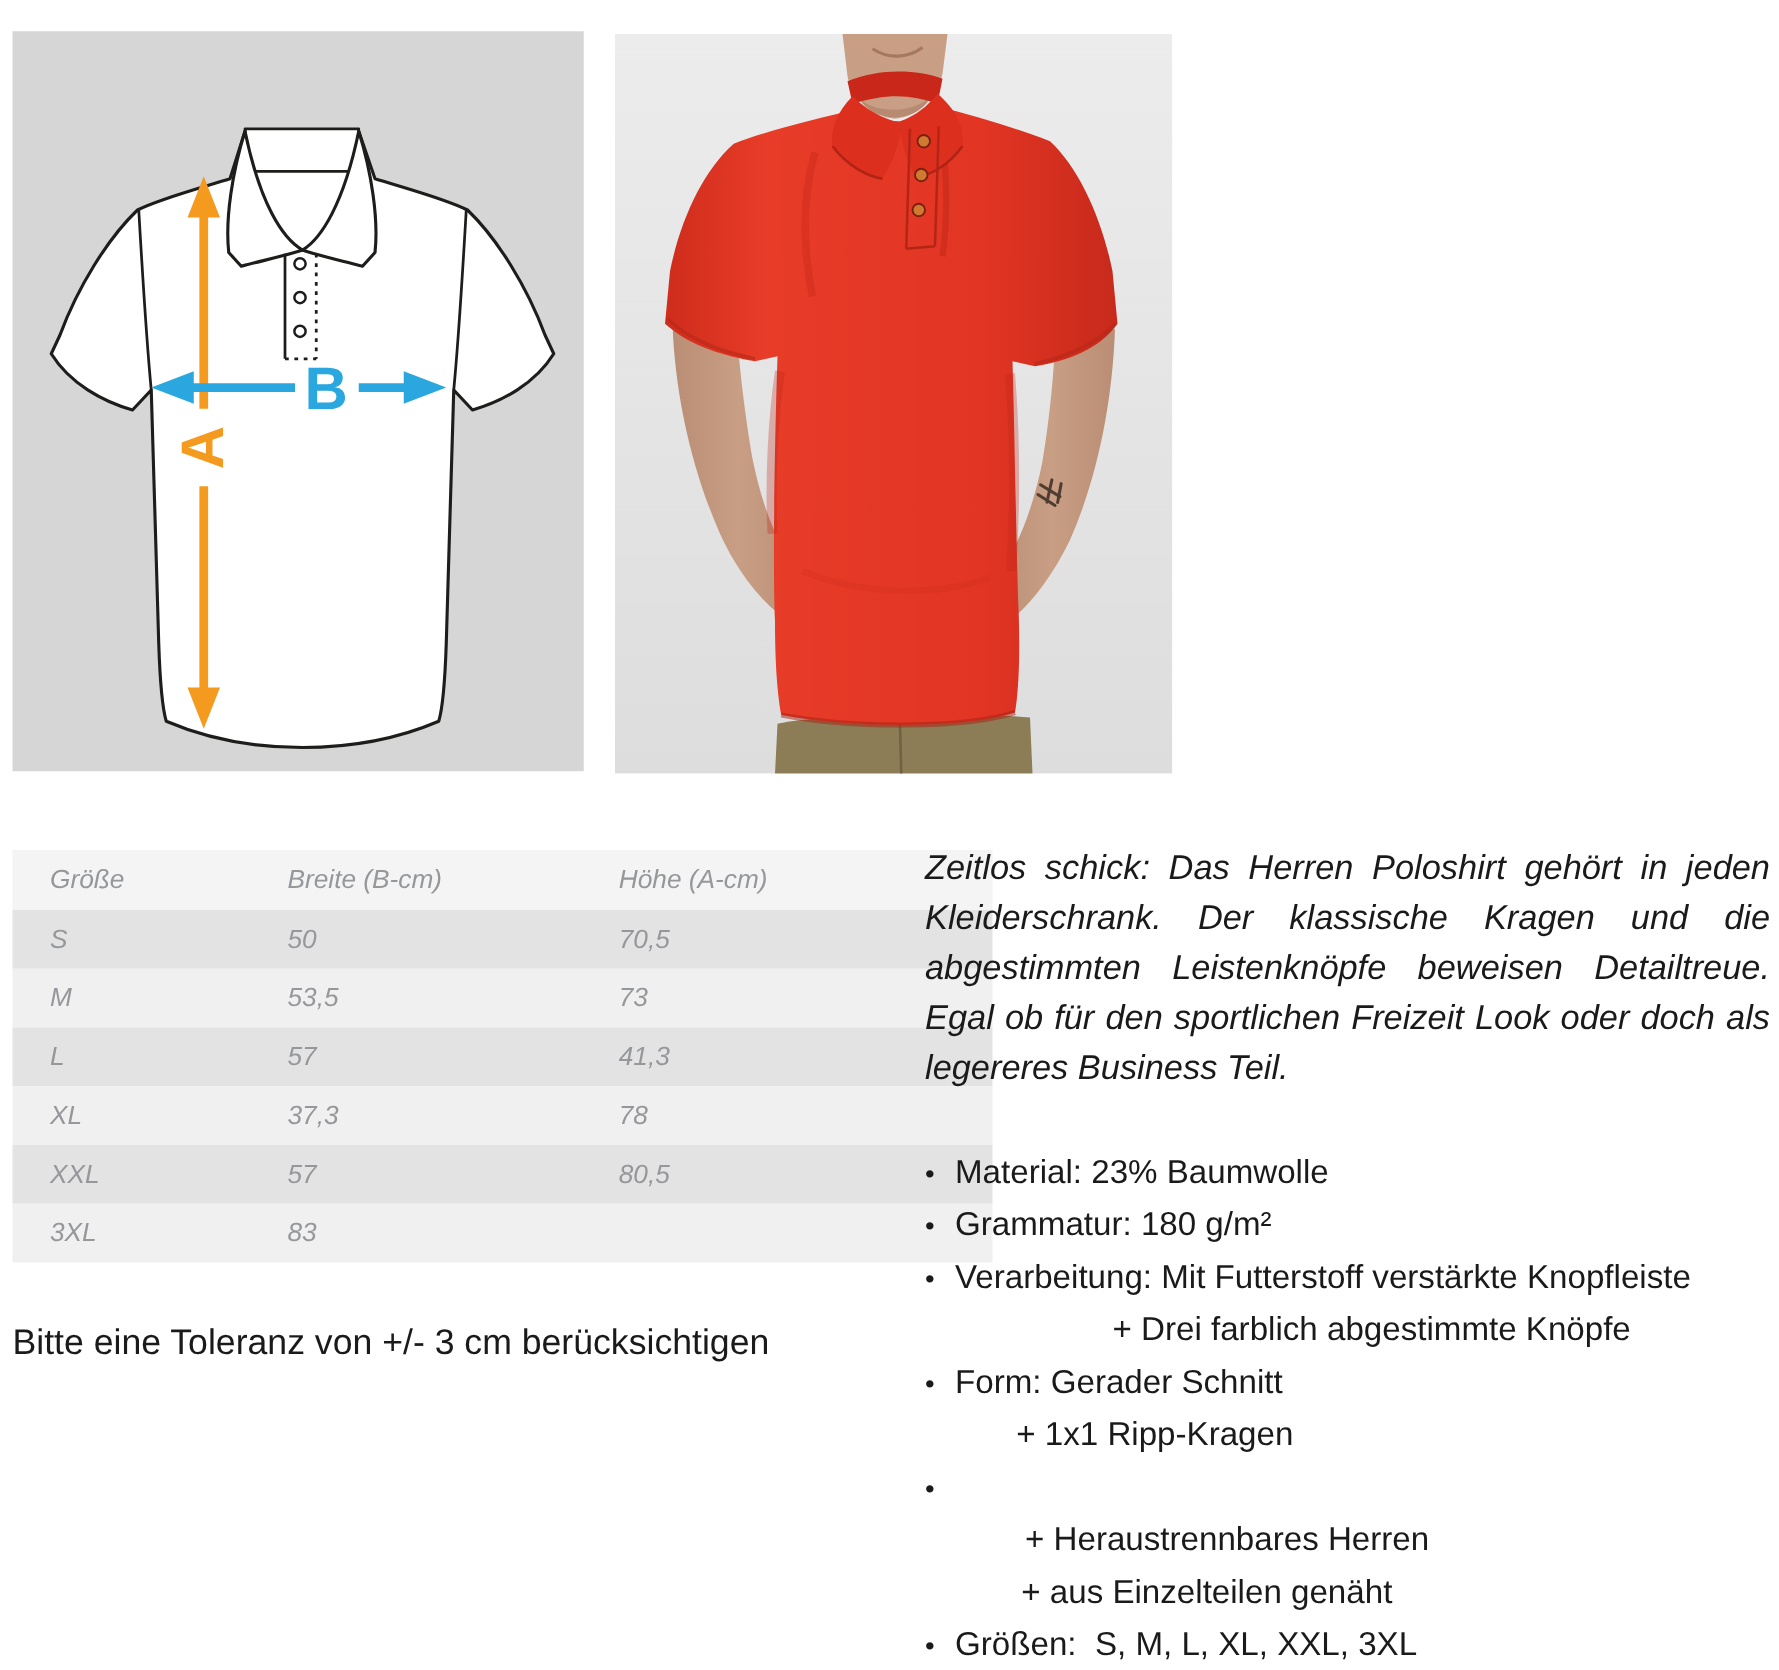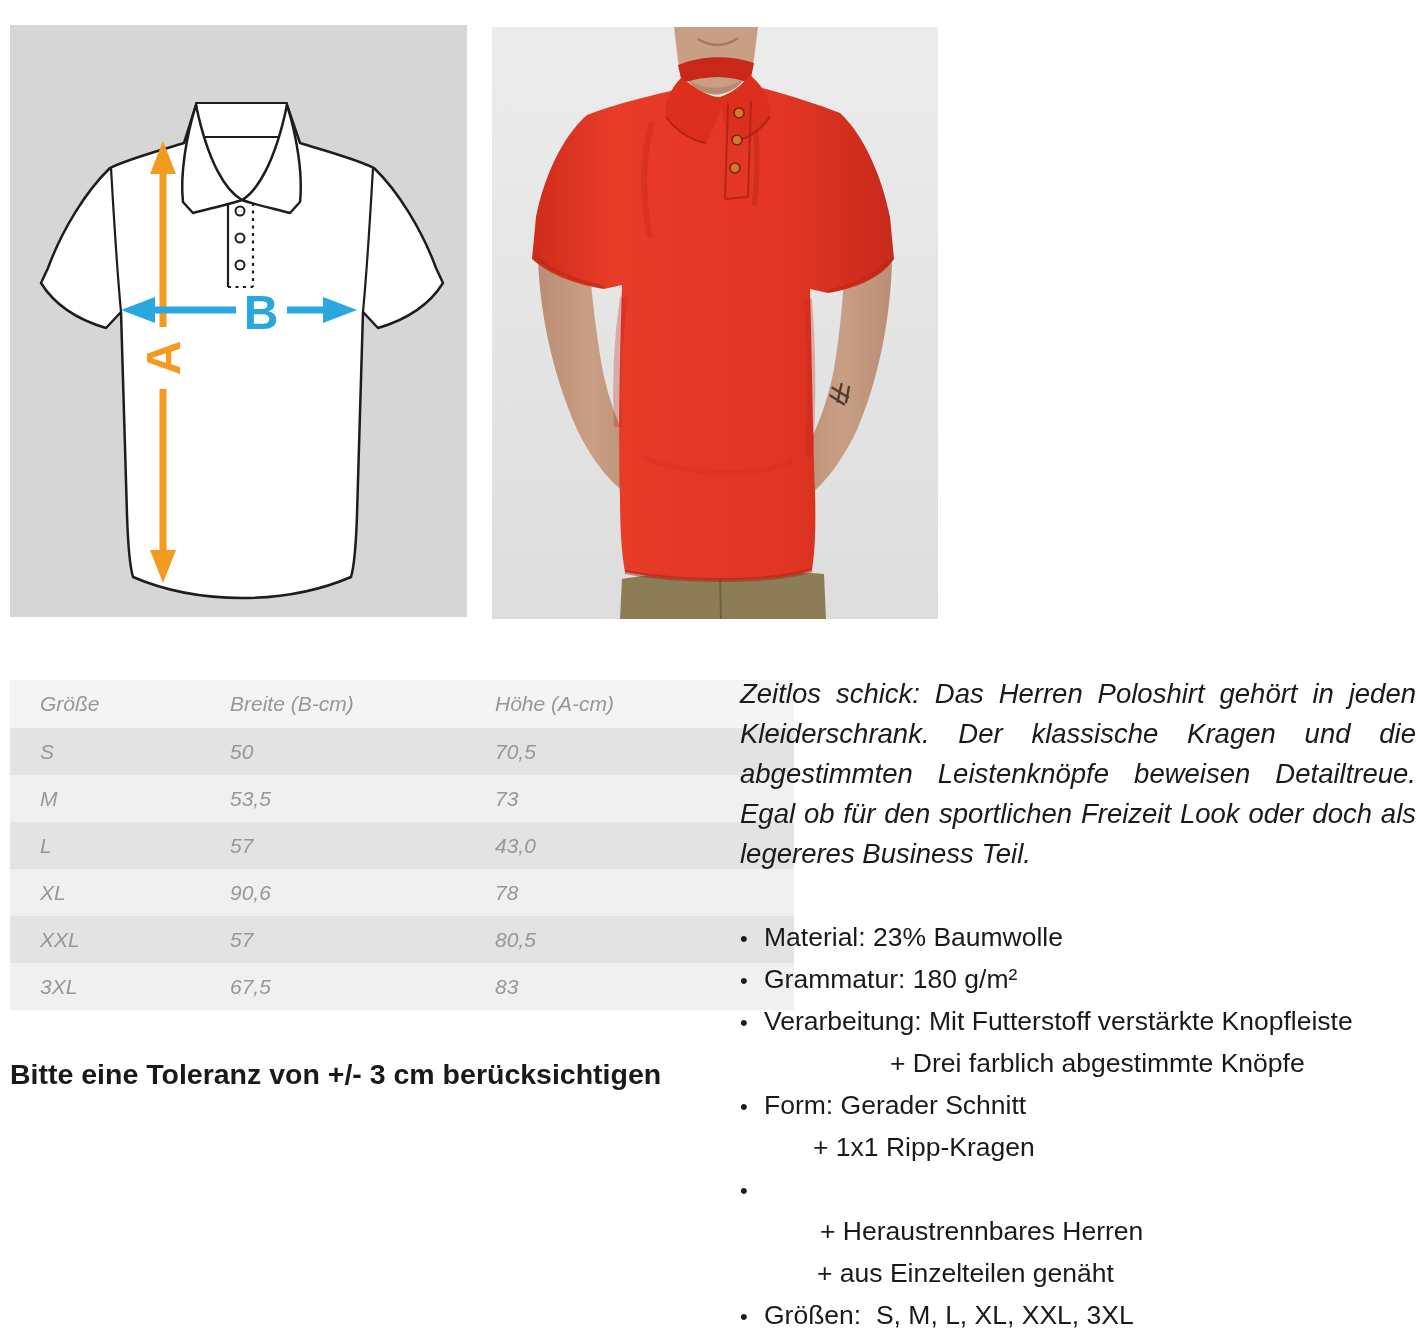--- a/index.html
+++ b/index.html
@@ -11,21 +11,21 @@
   .diagram-box{position:absolute;left:10px;top:25px;width:457px;height:592px;background:#d6d6d6;}
   .photo-box{position:absolute;left:492px;top:27px;width:446px;height:592px;overflow:hidden;}
   svg{display:block;}
   
   .size-table{position:absolute;left:10px;top:680px;width:784px;font-size:21px;color:#96979a;font-style:italic;}
   .trow{display:grid;grid-template-columns:190px 265px 1fr;align-items:center;padding-left:30px;height:47px;}
   .trow.head{height:48px;background:#f4f4f4;}
   .trow.dark{background:#e3e3e3;}
   .trow.light{background:#f0f0f0;}
   
-  .tolerance{position:absolute;left:10px;top:1058px;font-size:28.5px;color:#1a1a1a;font-weight:bold;}
+  .tolerance{position:absolute;left:10px;top:1058px;font-size:28.5px;color:#1a1a1a;}
   
   .descr{position:absolute;left:740px;top:674px;width:676px;font-size:27.5px;line-height:40px;text-align:justify;color:#1a1a1a;font-style:italic;}
   .features{position:absolute;left:740px;top:922px;width:690px;font-size:26.5px;color:#1a1a1a;}
   .feat{display:flex;align-items:flex-start;height:42px;white-space:nowrap;}
   .feat .bullet{width:24px;font-size:22px;line-height:34px;flex:0 0 24px;}
   .feat.ind-150{padding-left:150px;}
   .feat.ind-73{padding-left:73px;}
   .feat.ind-80{padding-left:80px;}
   .feat.ind-77{padding-left:77px;}
 </style>
@@ -163,35 +163,34 @@
       <span>70,5</span>
     </div>
     <div class="trow light">
       <span>M</span>
       <span>53,5</span>
       <span>73</span>
     </div>
     <div class="trow dark">
       <span>L</span>
       <span>57</span>
-      <span>43,0</span>
+      <span>41,3</span>
     </div>
     <div class="trow light">
       <span>XL</span>
-      <span>90,6</span>
+      <span>37,3</span>
       <span>78</span>
     </div>
     <div class="trow dark">
       <span>XXL</span>
       <span>57</span>
       <span>80,5</span>
     </div>
     <div class="trow light">
       <span>3XL</span>
-      <span>67,5</span>
       <span>83</span>
     </div>
   </div>
 
   <div class="tolerance">Bitte eine Toleranz von +/- 3 cm berücksichtigen</div>
 
   <div class="descr">Zeitlos schick: Das Herren Poloshirt gehört in jeden Kleiderschrank. Der klassische Kragen und die abgestimmten Leistenknöpfe beweisen Detailtreue. Egal ob für den sportlichen Freizeit Look oder doch als legereres Business Teil.</div>
 
   <div class="features">
     <div class="feat">

